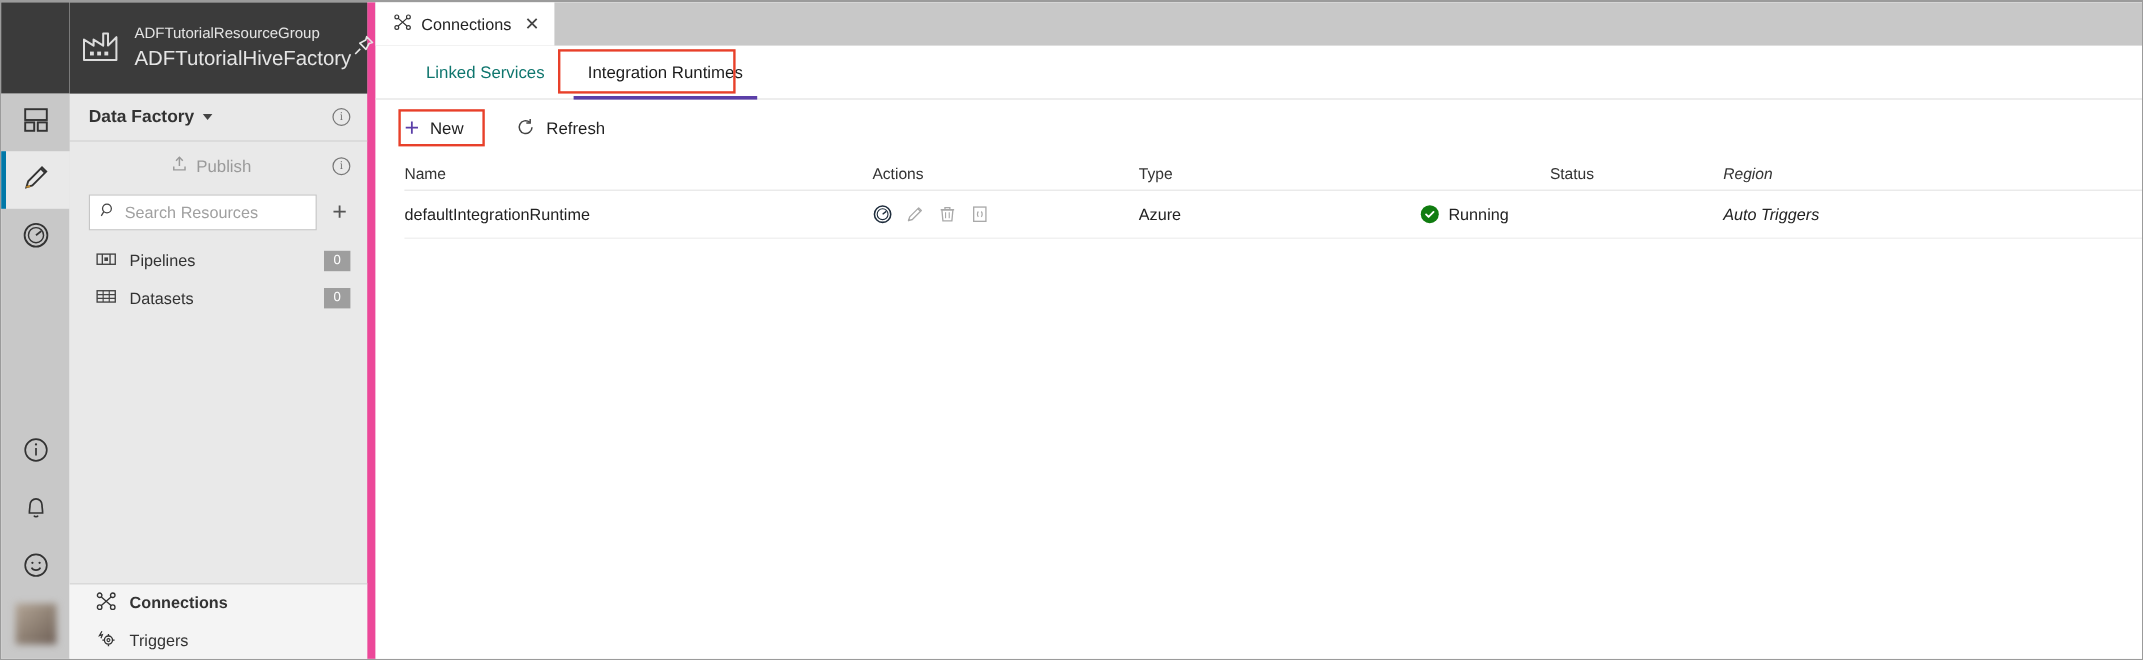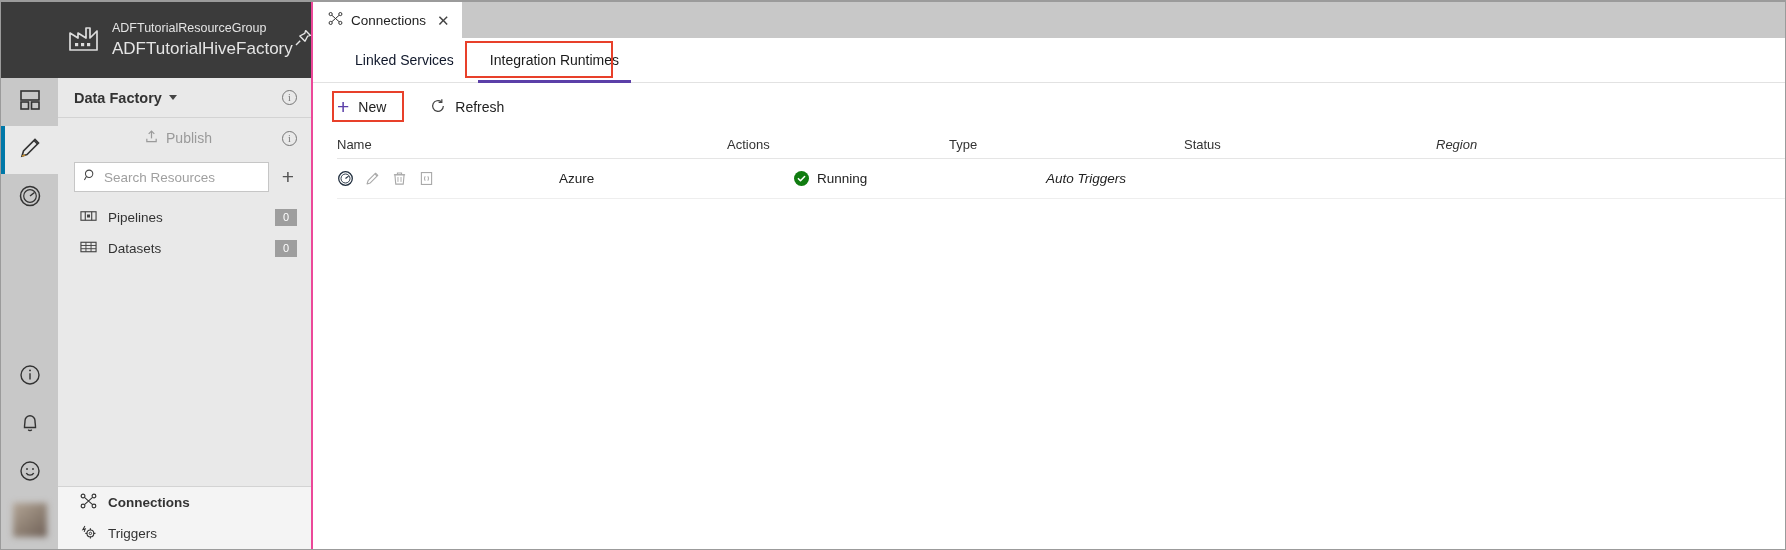--- a/index.html
+++ b/index.html
@@ -58,21 +58,21 @@
     filter: blur(3px);
   }
 
   
   .leftpanel {
     width: 255px;
     flex: 0 0 255px;
     background: #e9e9e9;
     display: flex;
     flex-direction: column;
-    border-right: 2px solid #ec4899;
+    border-right: 7px solid #ec4899;
   }
   .factory-header {
     height: 76px;
     background: #3b3b3b;
     display: flex;
     align-items: center;
     padding: 0 12px 0 8px;
     color: #ffffff;
     position: relative;
   }
@@ -241,21 +241,21 @@
     flex: 0 0 45px;
     display: flex;
     align-items: center;
     padding-left: 24px;
     gap: 0;
     border-bottom: 1px solid #e2e2e2;
     position: relative;
   }
   .subtab {
     font-size: 14px;
-    color: #0f172a;
+    color: #0f766e;
     padding: 0 18px;
     height: 45px;
     line-height: 45px;
     cursor: pointer;
     position: relative;
   }
   .subtab.active { color: #1b1b1b; }
   .subtab.active::after {
     content: "";
     position: absolute;
@@ -310,21 +310,21 @@
     display: flex;
     height: 40px;
     align-items: center;
     font-size: 13.5px;
     color: #222;
     border-bottom: 1px solid #eeeeee;
   }
   .c-name   { flex: 0 0 390px; }
   .c-actions{ flex: 0 0 222px; }
   .c-type   { flex: 0 0 235px; }
-  .c-status { flex: 0 0 252px; }
+  .c-status { flex: 0 0 252px; text-align: center; }
   .c-region { flex: 1 1 auto; font-style: italic; }
 
   .actions-cell { display: flex; align-items: center; gap: 10px; }
   .act-icon { cursor: pointer; display: inline-flex; }
   .status-cell { display: flex; align-items: center; gap: 8px; }
   .status-dot {
     width: 15px; height: 15px;
     border-radius: 50%;
     background: #107c10;
     display: inline-flex;
@@ -563,20 +563,21 @@
     <div class="table">
       <div class="thead">
         <div class="c-name">Name</div>
         <div class="c-actions">Actions</div>
         <div class="c-type">Type</div>
         <div class="c-status">Status</div>
         <div class="c-region">Region</div>
       </div>
 
       <div class="trow">
+        <div class="c-name">defaultIntegrationRuntime</div>
         <div class="c-actions actions-cell">
           <span class="act-icon">
             <svg width="17" height="17" viewBox="0 0 20 20">
               <circle cx="10" cy="10" r="8" fill="none" stroke="#1f2d3d" stroke-width="1.5"></circle>
               <circle cx="10" cy="10" r="5.3" fill="none" stroke="#1f2d3d" stroke-width="1.1"></circle>
               <path d="M10 10 L13.6 7.2" stroke="#1f2d3d" stroke-width="1.4"></path>
             </svg>
           </span>
           <span class="act-icon">
             <svg width="17" height="17" viewBox="0 0 20 20">

